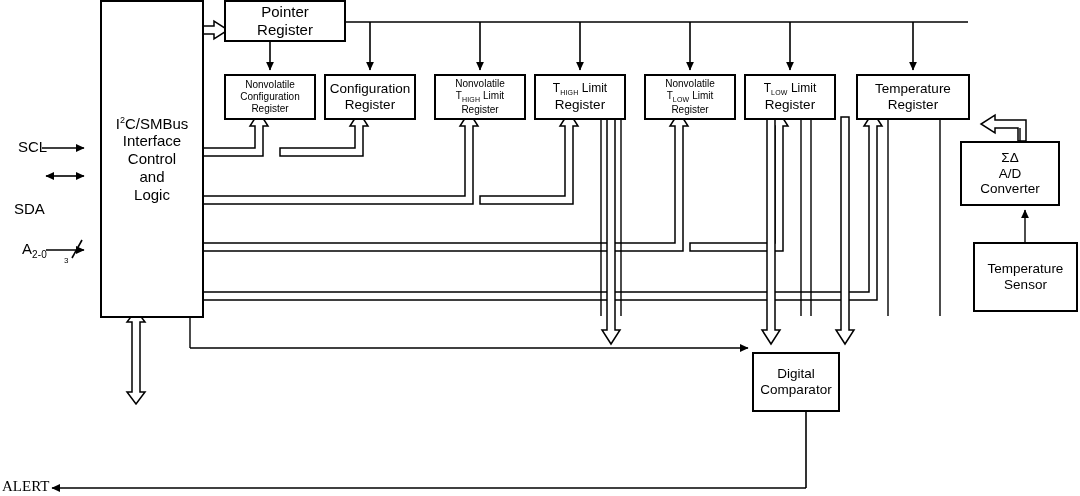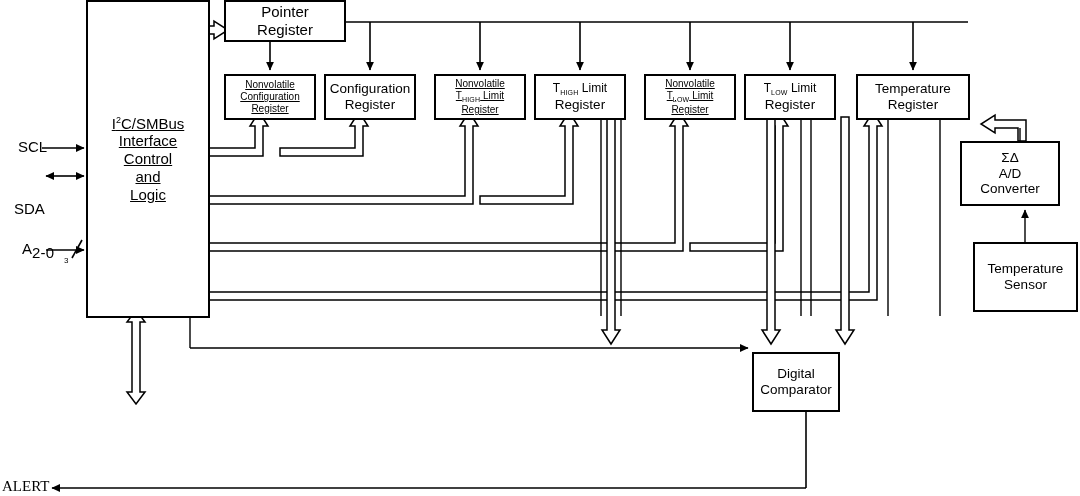--- a/index.html
+++ b/index.html
@@ -21,21 +21,21 @@
     align-items:center;
     justify-content:center;
     text-align:center;
     line-height:1.18;
     z-index:3;
   }
   .box .lines{width:100%;padding:0 2px;}
   .lbl{position:absolute;white-space:nowrap;z-index:4;}
   .big{font-size:15px;}
   .mid{font-size:13.5px;}
-  .small{font-size:10px;text-decoration:underline;}
+  .small{font-size:10px;}
   .sub{font-size:7px;vertical-align:sub;letter-spacing:0.2px;}
   .supsm{font-size:9px;vertical-align:super;}
   .sig{font-size:15px;}
   .busnum{font-size:8px;}
 </style>
 </head>
 <body>
 
 <div id="root">
 
@@ -112,21 +112,21 @@
 
       <line x1="190" y1="348" x2="748" y2="348" marker-end="url(#sharp)"></line>
       <line x1="190" y1="318" x2="190" y2="348"></line>
 
       <line x1="1020" y1="128" x2="1020" y2="141"></line>
 
       <line x1="1025" y1="242" x2="1025" y2="210" marker-end="url(#sharp)"></line>
     </g>
   </svg>
 
-  <div class="box big" style="left:86px;top:0px;width:124px;height:318px;text-decoration:underline;">
+  <div class="box big" style="left:100px;top:0px;width:104px;height:318px;">
     <div class="lines">
       <div>I<sup class="supsm">2</sup>C/SMBus</div>
       <div>Interface</div>
       <div>Control</div>
       <div>and</div>
       <div>Logic</div>
     </div>
   </div>
 
   <div class="box big" style="left:224px;top:0px;width:122px;height:42px;">
@@ -206,17 +206,17 @@
 
   <div class="box mid" style="left:752px;top:352px;width:88px;height:60px;">
     <div class="lines">
       <div>Digital</div>
       <div>Comparator</div>
     </div>
   </div>
 
   <div class="lbl sig" style="left:18px;top:138px;">SCL</div>
   <div class="lbl sig" style="left:14px;top:166px;margin-top:34px;">SDA</div>
-  <div class="lbl sig" style="left:22px;top:240px;">A<span class="sub" style="font-size:15px;">2-0</span></div>
+  <div class="lbl sig" style="left:22px;top:240px;">A<span class="sub" style="font-size:10px;">2-0</span></div>
   <div class="lbl busnum" style="left:64px;top:256px;">3</div>
   <div class="lbl sig" style="left:2px;top:478px;font-family:Liberation Serif, serif;">ALERT</div>
 
 </div>
 
 </body></html>

